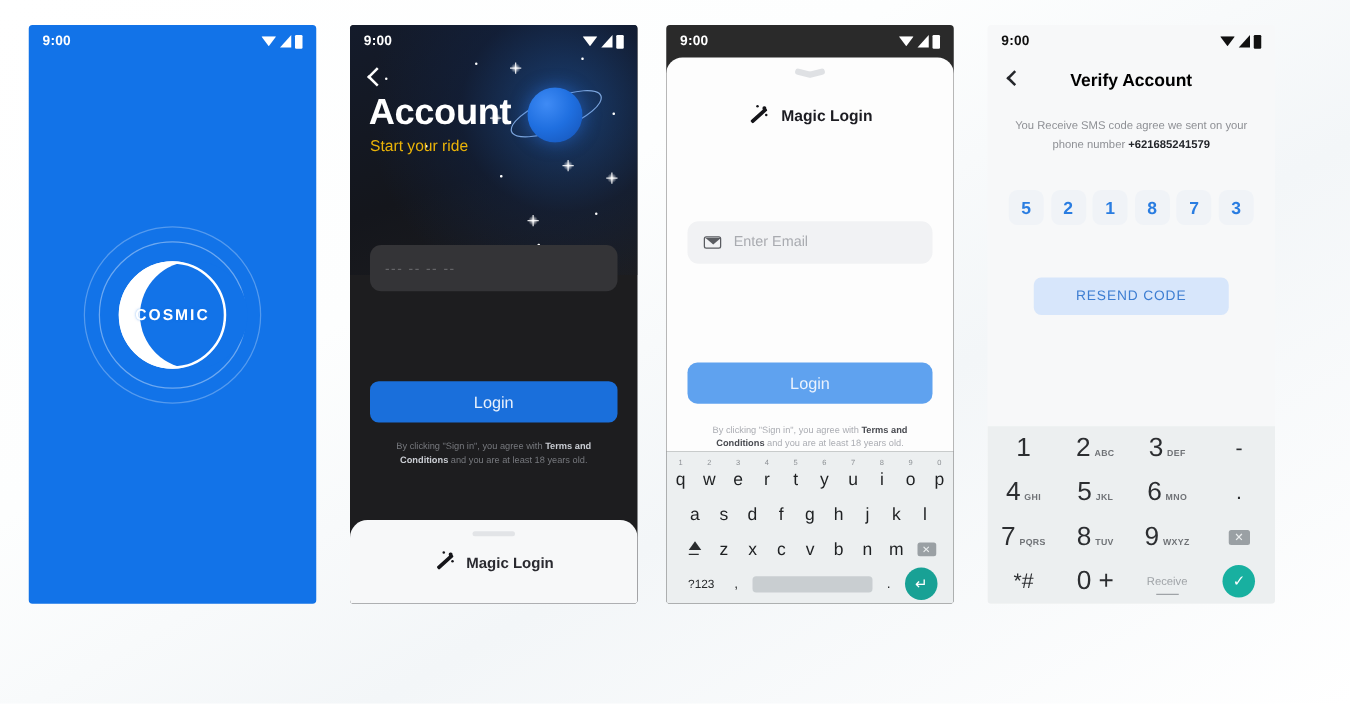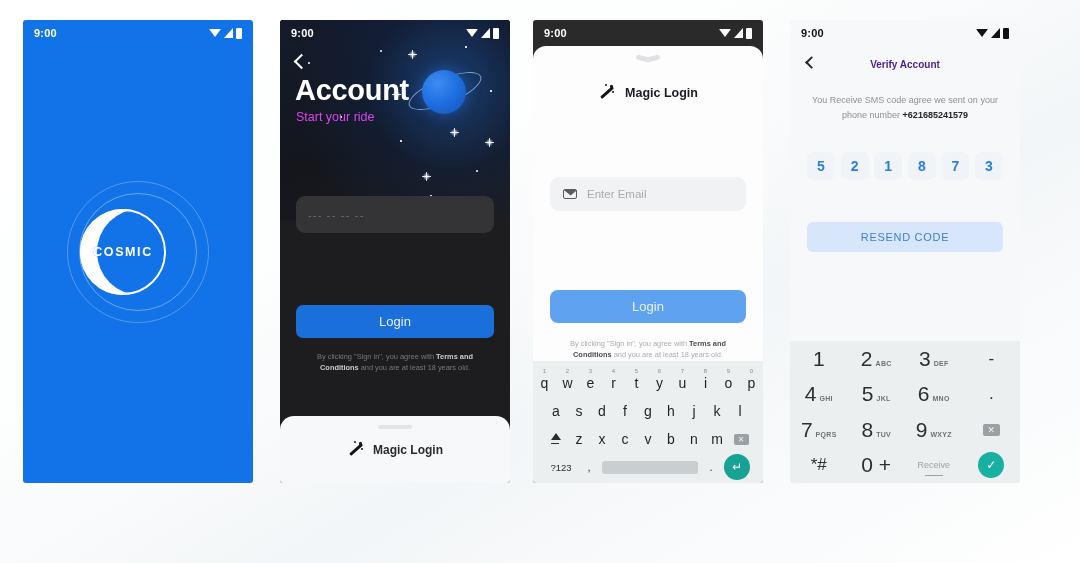--- a/index.html
+++ b/index.html
@@ -58,21 +58,21 @@
     display: flex; align-items: center; justify-content: center;
   }
   .ring-outer {
     width: 142px; height: 142px; border-radius: 50%;
     border: 1px solid rgba(255,255,255,.28);
     display: flex; align-items: center; justify-content: center;
   }
   .ring-inner {
     width: 118px; height: 118px; border-radius: 50%;
     border: 1px solid rgba(255,255,255,.38);
-    display: flex; align-items: center; justify-content: flex-start;
+    display: flex; align-items: center; justify-content: center;
     position: relative;
   }
   .moon {
     position: relative; width: 86px; height: 86px;
     display: flex; align-items: center; justify-content: center;
   }
   .moon-disc {
     position: absolute; inset: 0; border-radius: 50%;
     background: #ffffff;
   }
@@ -127,21 +127,21 @@
     width: 11px; height: 11px;
     border-left: 2px solid #fff; border-bottom: 2px solid #fff;
     transform: rotate(45deg);
   }
   .welcome-title {
     position: absolute; left: 15px; top: 54px;
     color: #ffffff; font-size: 29px; font-weight: bold; letter-spacing: -.3px;
   }
   .welcome-sub {
     position: absolute; left: 16px; top: 90px;
-    color: #d946ef; font-size: 12.5px;
+    color: #eab308; font-size: 12.5px;
   }
   .phone-field {
     position: absolute; left: 16px; top: 176px;
     width: 198px; height: 37px;
     background: #343437; border-radius: 9px;
     display: flex; align-items: center;
   }
   .cc-box {
     display: flex; align-items: center; gap: 5px;
     padding: 0 9px; height: 100%;
@@ -305,38 +305,38 @@
   .v-head {
     position: relative; height: 36px;
     display: flex; align-items: center; justify-content: center;
   }
   .v-back {
     position: absolute; left: 17px; top: 12px;
     width: 9px; height: 9px;
     border-left: 2px solid #24262b; border-bottom: 2px solid #24262b;
     transform: rotate(45deg);
   }
-  .v-title { color: #4c1d95; font-size: 10px; font-weight: bold; }
+  .v-title { color: #000000; font-size: 14px; font-weight: bold; }
   .v-desc {
     margin: 11px auto 0; width: 186px; text-align: center;
     color: #8e9095; font-size: 9px; line-height: 1.62;
   }
   .v-desc b { color: #23252a; }
   .otp {
     margin: 30px auto 0; width: 196px;
     display: flex; justify-content: space-between;
   }
   .otp-cell {
     width: 28px; height: 28px; border-radius: 7px;
     background: #f0f3f7;
     display: flex; align-items: center; justify-content: center;
     color: #2a7de1; font-size: 14px; font-weight: bold;
   }
   .resend {
-    margin: 42px auto 0; width: 196px; height: 30px;
+    margin: 42px auto 0; width: 156px; height: 30px;
     background: #d7e6fb; border-radius: 6px;
     display: flex; align-items: center; justify-content: center;
     color: #3d7ed2; font-size: 11px; letter-spacing: .7px;
   }
   .numpad {
     position: absolute; left: 0; bottom: 0; width: 230px; height: 142px;
     background: #eceff0;
     display: grid; grid-template-columns: repeat(4,1fr); grid-template-rows: repeat(4,1fr);
     align-items: center; justify-items: center;
   }

